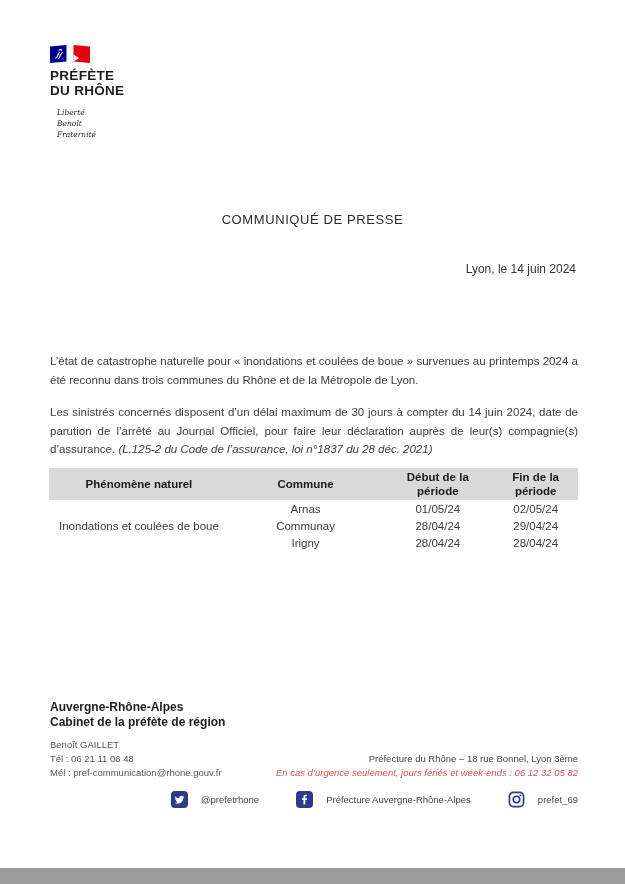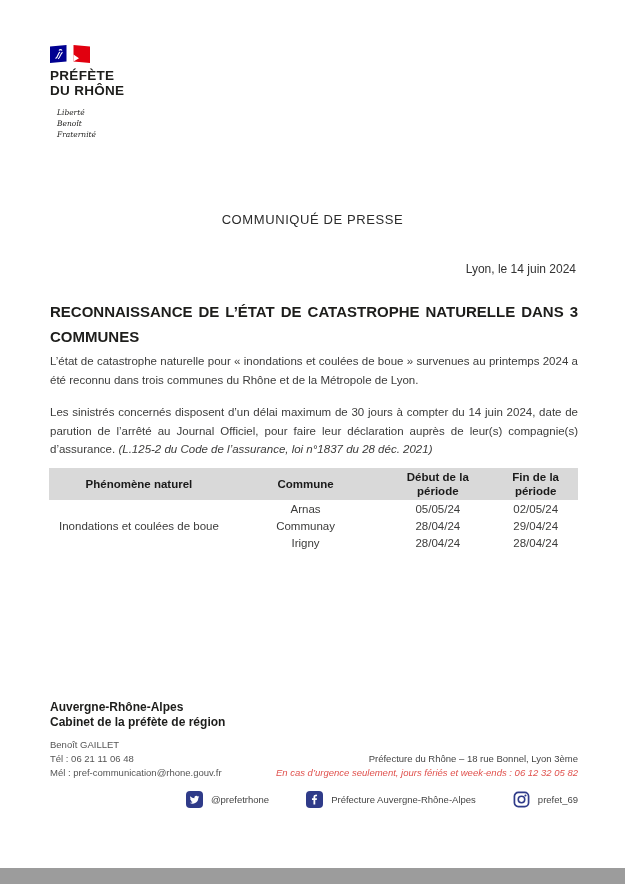--- a/index.html
+++ b/index.html
@@ -76,21 +76,21 @@
   }
   .footer-cols { display: flex; justify-content: space-between; margin-top: 8px; }
   .contact { font-size: 9.5px; color: #555555; line-height: 14px; }
   .right-info { font-size: 9.5px; color: #454545; line-height: 14px; text-align: right; align-self: flex-end; }
   .urgence { color: #e0514d; font-style: italic; }
 
   .social-row {
     display: flex; justify-content: flex-end; align-items: center;
     gap: 10px; margin-top: 11px; font-size: 9.5px; color: #454545;
   }
-  .social-item { display: flex; align-items: center; gap: 8px; }
+  .social-item { display: flex; align-items: center; gap: 13px; }
   .social-item + .social-item { margin-left: 8px; padding-left: 19px; }
   .icon-box {
     width: 17px; height: 17px; border-radius: 4px;
     background: #2f3b89; display: inline-flex;
     align-items: center; justify-content: center; flex: 0 0 auto;
   }
   .icon-box.outline { background: transparent; }
 </style>
 </head>
 <body>
@@ -111,21 +111,20 @@
     <div class="motto">
       <div>Liberté</div>
       <div>Benoît</div>
       <div>Fraternité</div>
     </div>
   </div>
 
   <div class="kicker">COMMUNIQUÉ DE PRESSE</div>
   <div class="dateline">Lyon, le 14 juin 2024</div>
 
-  <h1 class="title">RECONNAISSANCE DE L’ÉTAT DE CATASTROPHE NATURELLE DANS 3 COMMUNES</h1>
   <p class="para para-1">L’état de catastrophe naturelle pour « inondations et coulées de boue » survenues au printemps 2024 a été reconnu dans trois communes du Rhône et de la Métropole de Lyon.</p>
   <p class="para para-2"><span>Les sinistrés concernés disposent d’un délai maximum de 30 jours à compter du 14 juin 2024, date de parution de l’arrêté au Journal Officiel, pour faire leur déclaration auprès de leur(s) compagnie(s) d’assurance.</span> <span class="legal">(L.125-2 du Code de l’assurance, loi n°1837 du 28 déc. 2021)</span></p>
 
   <table class="nat-table">
     <colgroup>
       <col class="col-pheno">
         <col class="col-commune">
         <col class="col-start">
         <col class="col-end">
     </colgroup>
@@ -134,21 +133,21 @@
         <th>Phénomène naturel</th>
         <th>Commune</th>
         <th>Début de la période</th>
         <th>Fin de la période</th>
       </tr>
     </thead>
     <tbody>
       <tr>
         <td class="phenomenon" rowspan="3">Inondations et coulées de boue</td>
         <td>Arnas</td>
-        <td>05/05/24</td>
+        <td>01/05/24</td>
         <td>02/05/24</td>
       </tr>
       <tr>
         <td>Communay</td>
         <td>28/04/24</td>
         <td>29/04/24</td>
       </tr>
       <tr>
         <td>Irigny</td>
         <td>28/04/24</td>

